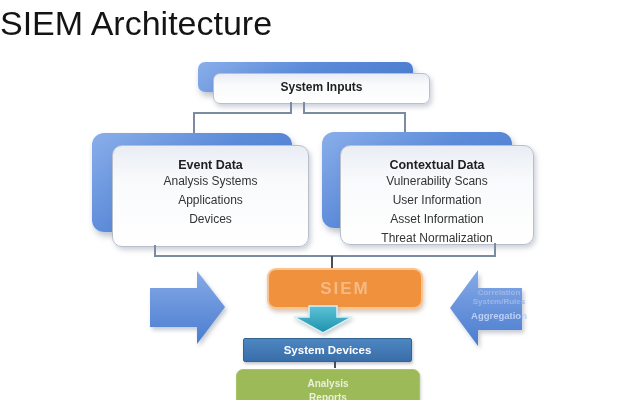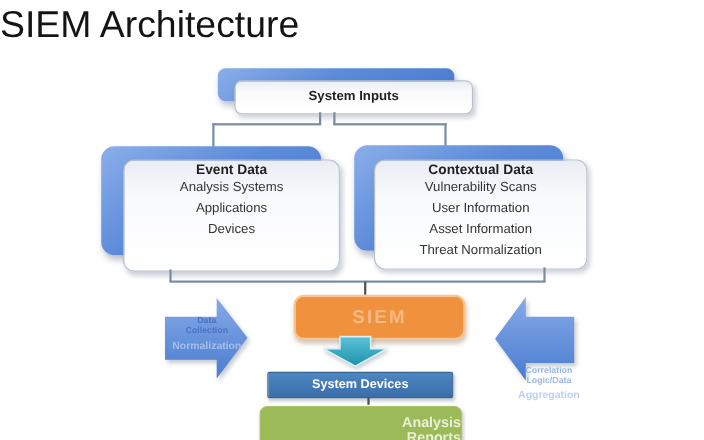--- a/index.html
+++ b/index.html
@@ -16,21 +16,21 @@
     position:absolute;border-radius:12px;
     background:linear-gradient(145deg,#8aaeea 0%,#5c8bd9 45%,#4a7bce 100%);
     box-shadow:2px 4px 6px rgba(110,120,145,.45);
   }
   .white-box{
     position:absolute;border-radius:10px;border:1px solid #b9bfc9;
     background:linear-gradient(to bottom,#e9edf4 0%,#f9fafc 35%,#ffffff 100%);
     box-shadow:2px 3px 5px rgba(110,120,145,.35);
     text-align:center;color:#2b2b2b;
   }
-  .box-head{font-weight:700;font-size:12.5px;padding-top:1px;color:#1f1f1f;}
+  .box-head{font-weight:700;font-size:12.5px;padding-top:12px;color:#1f1f1f;}
   .box-item{font-size:12px;line-height:19px;color:#333;}
   .conn{position:absolute;background:#7b8ca2;}
   .conn.dark{background:#4a4f57;}
   .siem-box{
     position:absolute;left:267px;top:268px;width:152px;height:37px;
     background:#f0913e;border:2px solid #f7c492;border-radius:9px;
     box-shadow:1px 3px 4px rgba(150,120,90,.4);
     display:flex;align-items:center;justify-content:center;
   }
   .siem-label{font-size:17px;font-weight:700;color:#f6ba85;letter-spacing:2px;}
@@ -40,21 +40,21 @@
     border:1px solid #35648f;border-radius:2px;
     display:flex;align-items:center;justify-content:center;
     box-shadow:1px 2px 3px rgba(100,110,130,.4);
   }
   .sys-out span{color:#ffffff;font-weight:700;font-size:11.5px;}
   .green-box{
     position:absolute;left:236px;top:369px;width:182px;height:46px;
     background:#9cba57;border:1px solid #a9c46a;border-radius:7px;
     text-align:center;box-shadow:1px 2px 3px rgba(110,120,110,.35);
   }
-  .green-box .g-item{font-size:13px;font-weight:700;color:rgba(255,255,255,.78);line-height:14px;text-align:right;}
+  .green-box .g-item{font-size:10px;font-weight:700;color:rgba(255,255,255,.78);line-height:14px;}
   .green-box .g-pad{height:7px;}
   .arrow-svg{position:absolute;overflow:visible;}
   .arrow-text{position:absolute;text-align:center;pointer-events:none;}
   .arrow-text .l-sm{font-size:8px;font-weight:700;line-height:9px;}
   .arrow-text .l-lg{font-size:9.5px;font-weight:700;line-height:11px;margin-top:4px;}
 </style>
 </head>
 <body>
 
 <div class="stage">
@@ -97,38 +97,33 @@
 
   <svg class="arrow-svg" style="left:148px;top:268px;" width="79" height="78" viewBox="0 0 79 78">
     <defs>
       <linearGradient id="gradL" x1="0" y1="0" x2="0" y2="1">
         <stop offset="0" stop-color="#86aae7"></stop>
           <stop offset="1" stop-color="#4a7ccf"></stop>
       </linearGradient>
     </defs>
     <polygon points="2,20 49,20 49,3 77,39 49,76 49,59 2,59" fill="url(#gradL)" style="filter:drop-shadow(2px 3px 2px rgba(110,120,140,.4));"></polygon>
   </svg>
-  <div class="arrow-text" style="left:150px;top:287px;width:76px;">
-    <div class="l-sm" style="color:#4a72c4;">Data</div>
-    <div class="l-sm" style="color:#4a72c4;">Collection</div>
-    <div class="l-lg" style="color:#a6c0ee;">Normalization</div>
-  </div>
 
   <svg class="arrow-svg" style="left:448px;top:268px;" width="76" height="80" viewBox="0 0 76 80">
     <defs>
       <linearGradient id="gradR" x1="0" y1="0" x2="0" y2="1">
         <stop offset="0" stop-color="#86aae7"></stop>
           <stop offset="1" stop-color="#4a7ccf"></stop>
       </linearGradient>
     </defs>
     <polygon points="2,40 30,2 30,20 74,20 74,62 30,62 30,78" fill="url(#gradR)" style="filter:drop-shadow(2px 3px 2px rgba(110,120,140,.4));"></polygon>
   </svg>
-  <div class="arrow-text" style="left:462px;top:288px;width:74px;margin-top:44px;">
+  <div class="arrow-text" style="left:462px;top:288px;width:74px;">
     <div class="l-sm" style="color:#9cb7e8;">Correlation</div>
-    <div class="l-sm" style="color:#9cb7e8;">Logic/Data</div>
+    <div class="l-sm" style="color:#9cb7e8;">System/Rules</div>
     <div class="l-lg" style="color:#bcd0f4;">Aggregation</div>
   </div>
 
   <div class="siem-box">
     <span class="siem-label">SIEM</span>
   </div>
 
   <svg class="arrow-svg" style="left:292px;top:304px;" width="62" height="32" viewBox="0 0 62 32">
     <defs>
       <linearGradient id="gradT" x1="0" y1="0" x2="0" y2="1">

